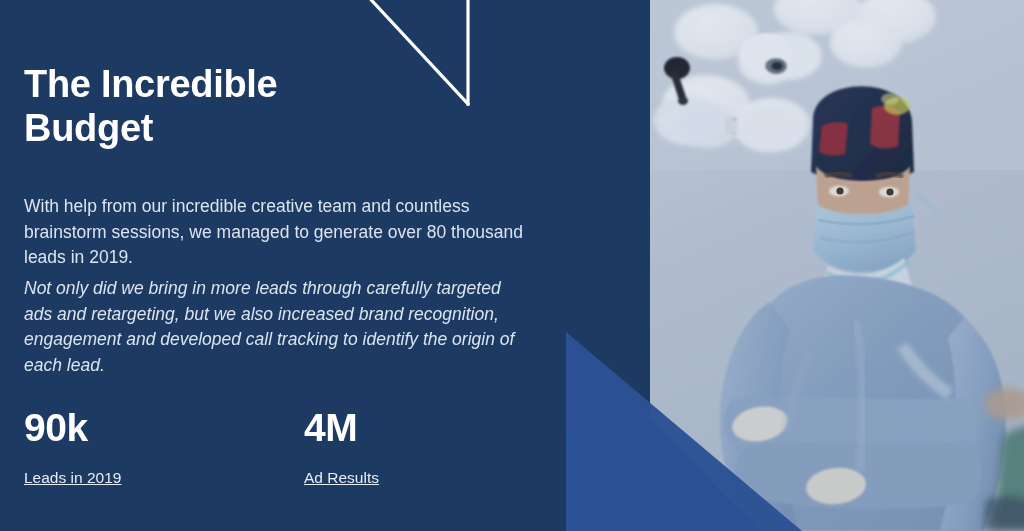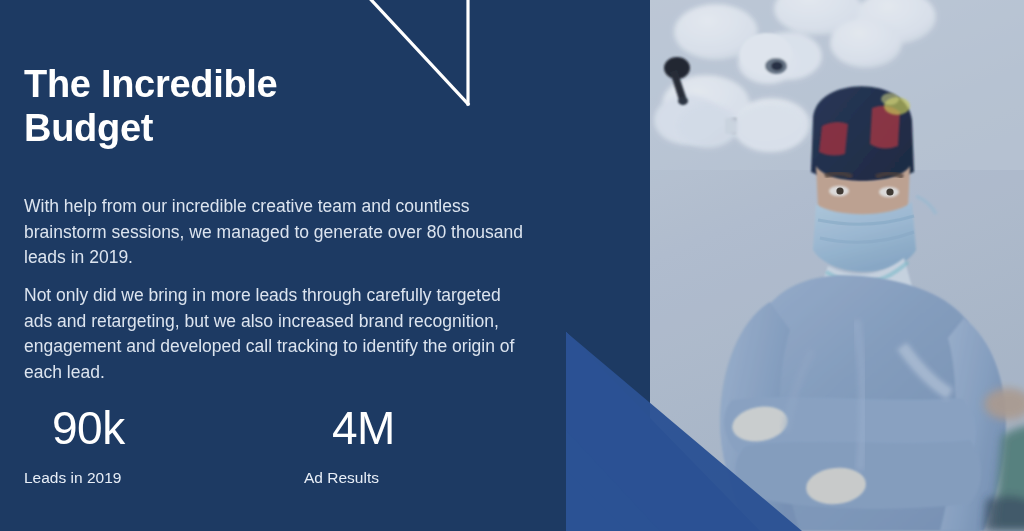--- a/index.html
+++ b/index.html
@@ -67,48 +67,48 @@
   .para {
     position: absolute;
     left: 0;
     width: 500px;
     color: #dce4ef;
     font-size: 17.5px;
     line-height: 25.5px;
     font-weight: normal;
   }
   .para-1 { top: 194px; }
-  .para-2 { top: 283px; }
+  .para-2 { top: 276px; font-style: italic; }
 
   
   .stats {
     position: absolute;
     left: 0;
     top: 408px;
     width: 520px;
     height: 100px;
   }
   .stat { position: absolute; top: 0; }
   .stat-1 { left: 0; }
   .stat-2 { left: 280px; }
 
   .stat-value {
     color: #ffffff;
-    font-size: 46px;
+    font-size: 39px;
     line-height: 40px;
-    font-weight: normal;
+    font-weight: bold;
     letter-spacing: -0.5px;
-    margin-left: 28px;
   }
   .stat-label {
     margin-top: 21px;
     color: #e8eef7;
     font-size: 15.5px;
     line-height: 18px;
     font-weight: normal;
+    text-decoration: underline;
   }
 
   
   .photo-panel {
     position: absolute;
     left: 650px;
     top: 0;
     width: 374px;
     height: 531px;
     overflow: hidden;

